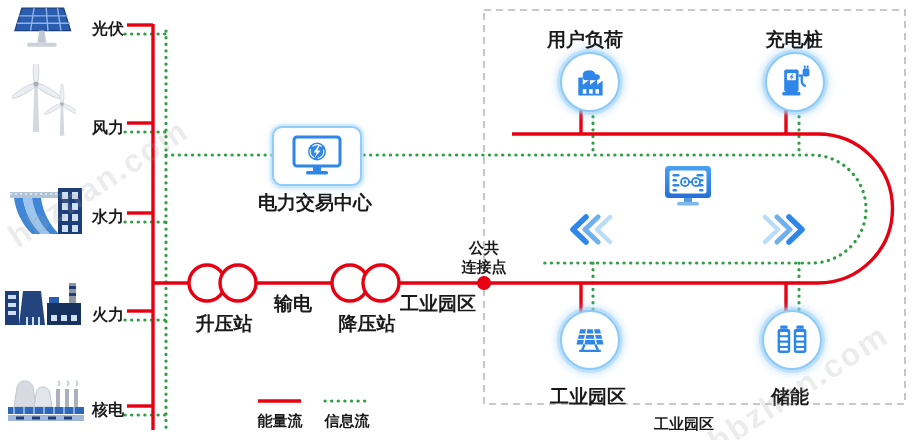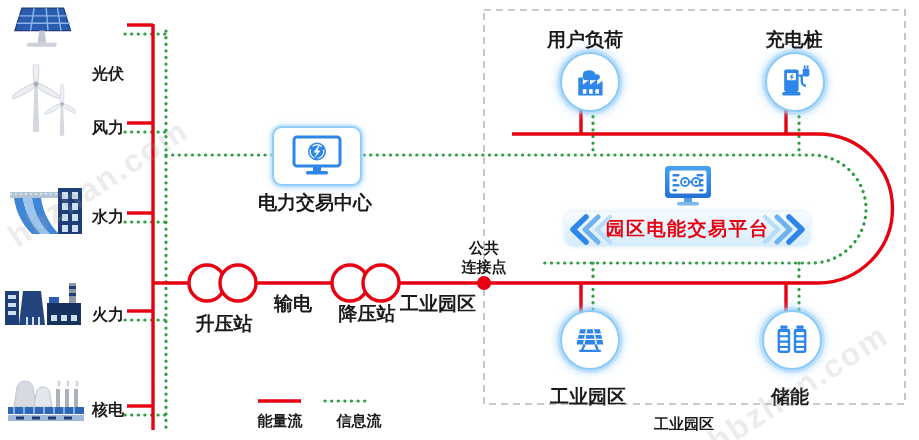--- a/index.html
+++ b/index.html
@@ -96,21 +96,21 @@
 
   <div class="watermark" style="left:-5px;top:165px;">hbzhan.com</div>
   <div class="watermark" style="left:695px;top:370px;">hbzhan.com</div>
 
   <svg class="abs" style="left:8px;top:6px;z-index:2" width="66" height="44" viewBox="0 0 76 50">
     <polygon points="16,2 64,2 72,28 8,28" fill="#2a5db0" stroke="#1c3f7c" stroke-width="1.5"></polygon>
     <path d="M13 11 H69 M10.5 19.5 H71.5 M30 2 L26 28 M44 2 L46 28 M57 2 L61 28" stroke="#8fb6e8" stroke-width="1.6" fill="none"></path>
     <polygon points="36,28 42,28 44,42 34,42" fill="#c2c8d2"></polygon>
     <rect x="22" y="42" width="34" height="4.5" rx="2" fill="#ccd1da"></rect>
   </svg>
-  <div class="label src-label" style="left:88px;top:19px;margin-top:45px;">光伏</div>
+  <div class="label src-label" style="left:88px;top:19px;">光伏</div>
 
   <svg class="abs" style="left:12px;top:64px;z-index:2" width="64" height="74" viewBox="0 0 64 74">
     <g transform="translate(24,20)">
       <polygon points="-1.6,0 1.6,0 3.2,48 -3.2,48" fill="#d4d8df"></polygon>
       <g fill="#eceef2" stroke="#c9ced6" stroke-width="0.8">
         <ellipse rx="2.8" ry="15" cy="-13"></ellipse>
         <ellipse rx="2.8" ry="15" cy="-13" transform="rotate(120)"></ellipse>
         <ellipse rx="2.8" ry="15" cy="-13" transform="rotate(240)"></ellipse>
       </g>
       <circle r="2.6" fill="#aab0bb"></circle>
@@ -201,21 +201,21 @@
       <circle cx="27" cy="17.5" r="6.8" fill="none" stroke="#fff" stroke-width="1.2" stroke-dasharray="10 3.5"></circle>
       <path d="M28.5 11.5 l-5 7 h3.2 l-2.2 5.5 l6 -7.5 h-3.2 l2.4 -5 z" fill="#fff"></path>
       <rect x="23" y="32" width="8" height="5" fill="#2e86e8"></rect>
       <rect x="16" y="37" width="22" height="3.5" rx="1.6" fill="#2e86e8"></rect>
     </svg>
   </div>
   <div class="label mid-label" style="left:315px;top:190px;">电力交易中心</div>
 
   <div class="label mid-label" style="left:224px;top:311px;">升压站</div>
   <div class="label mid-label" style="left:293px;top:291px;">输电</div>
-  <div class="label mid-label" style="left:367px;top:301px;">降压站</div>
+  <div class="label mid-label" style="left:367px;top:311px;">降压站</div>
   <div class="label mid-label" style="left:438px;top:291px;">工业园区</div>
   <div class="label pcc-label" style="left:484px;top:238px;">公共
 连接点</div>
 
   <div class="label mid-label" style="left:585px;top:27px;">用户负荷</div>
   <div class="node-circle" style="left:560px;top:52px;">
     <svg width="36" height="36" viewBox="0 0 40 40">
       <path d="M12 14 q-1 -7 7 -7 q6 0 7 4.5 q5 -0.5 5 3 q0 3.5 -5 3.5 h-11 q-3 0 -3 -4 z" fill="#2e86e8"></path>
       <path d="M7 35 V15 h5 v8 l8 -6 v6 l8 -6 v6 l6 -4.5 V35 z" fill="#2e86e8"></path>
       <g fill="#fff">
@@ -291,36 +291,33 @@
     </g>
     <rect x="18" y="14" width="8" height="8" rx="4" fill="#fff" stroke="#2e86e8" stroke-width="1.8"></rect>
     <circle cx="22" cy="18" r="1.4" fill="#2e86e8"></circle>
     <path d="M26 18 H29" stroke="#2e86e8" stroke-width="1.8"></path>
     <rect x="29" y="14" width="8" height="8" rx="4" fill="#fff" stroke="#2e86e8" stroke-width="1.8"></rect>
     <circle cx="33" cy="18" r="1.4" fill="#2e86e8"></circle>
     <rect x="21" y="34" width="8" height="4" fill="#5a9fe0"></rect>
     <rect x="14" y="38" width="22" height="3.6" rx="1.8" fill="#7db8ec"></rect>
   </svg>
 
-  <div class="banner">
-    <span>园区电能交易平台</span>
-  </div>
   <svg class="chevron" style="left:566px;top:214px;" width="50" height="31" viewBox="0 0 50 31">
     <g fill="none" stroke-linecap="round" stroke-linejoin="round">
       <path d="M44 3 L31 15.5 L44 28" stroke="#b9dcf8" stroke-width="4.5"></path>
       <path d="M32 3 L19 15.5 L32 28" stroke="#6fb0ef" stroke-width="5"></path>
       <path d="M20 3 L7 15.5 L20 28" stroke="#2e86e8" stroke-width="5.5"></path>
     </g>
   </svg>
   <svg class="chevron" style="left:759px;top:214px;" width="50" height="31" viewBox="0 0 50 31">
     <g fill="none" stroke-linecap="round" stroke-linejoin="round">
       <path d="M6 3 L19 15.5 L6 28" stroke="#b9dcf8" stroke-width="4.5"></path>
       <path d="M18 3 L31 15.5 L18 28" stroke="#6fb0ef" stroke-width="5"></path>
       <path d="M30 3 L43 15.5 L30 28" stroke="#2e86e8" stroke-width="5.5"></path>
     </g>
   </svg>
 
   <div class="label mid-label park-title" style="left:684px;top:415px;">工业园区</div>
 
   <div class="label legend-label" style="left:280px;top:412px;">能量流</div>
-  <div class="label legend-label" style="left:359px;top:412px;">信息流</div>
+  <div class="label legend-label" style="left:347px;top:412px;">信息流</div>
 
 </div>
 
 </body></html>

